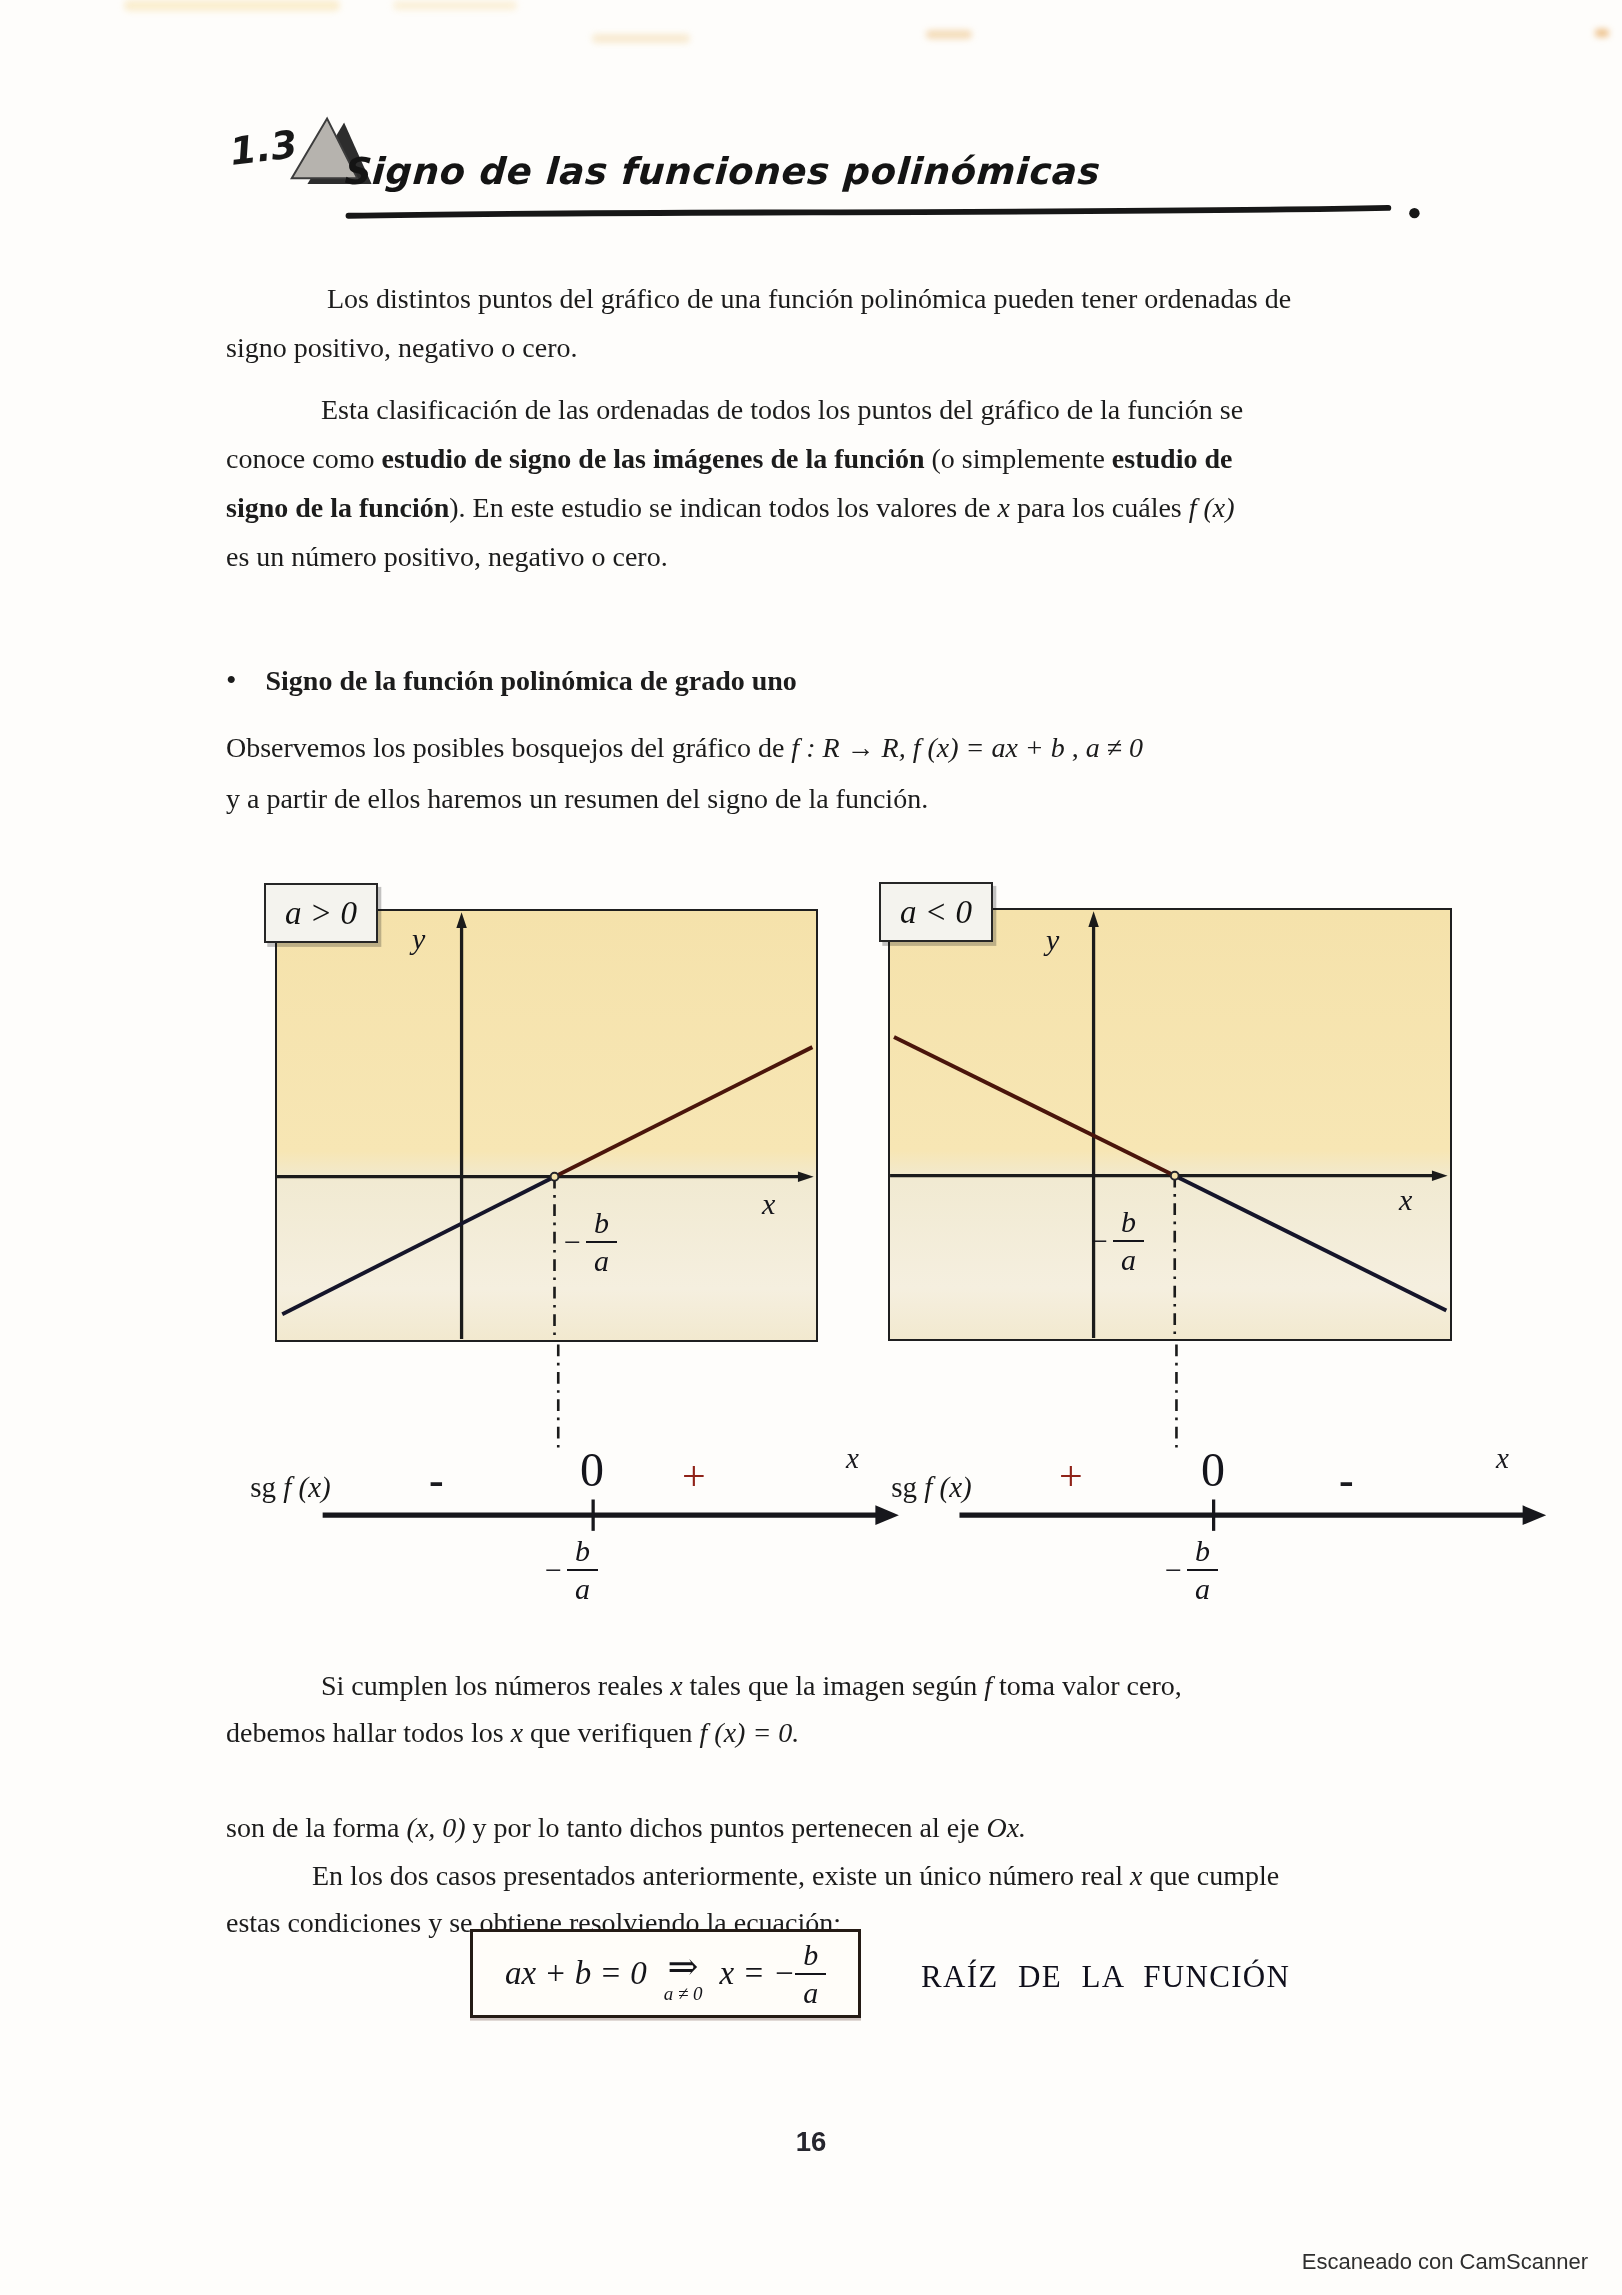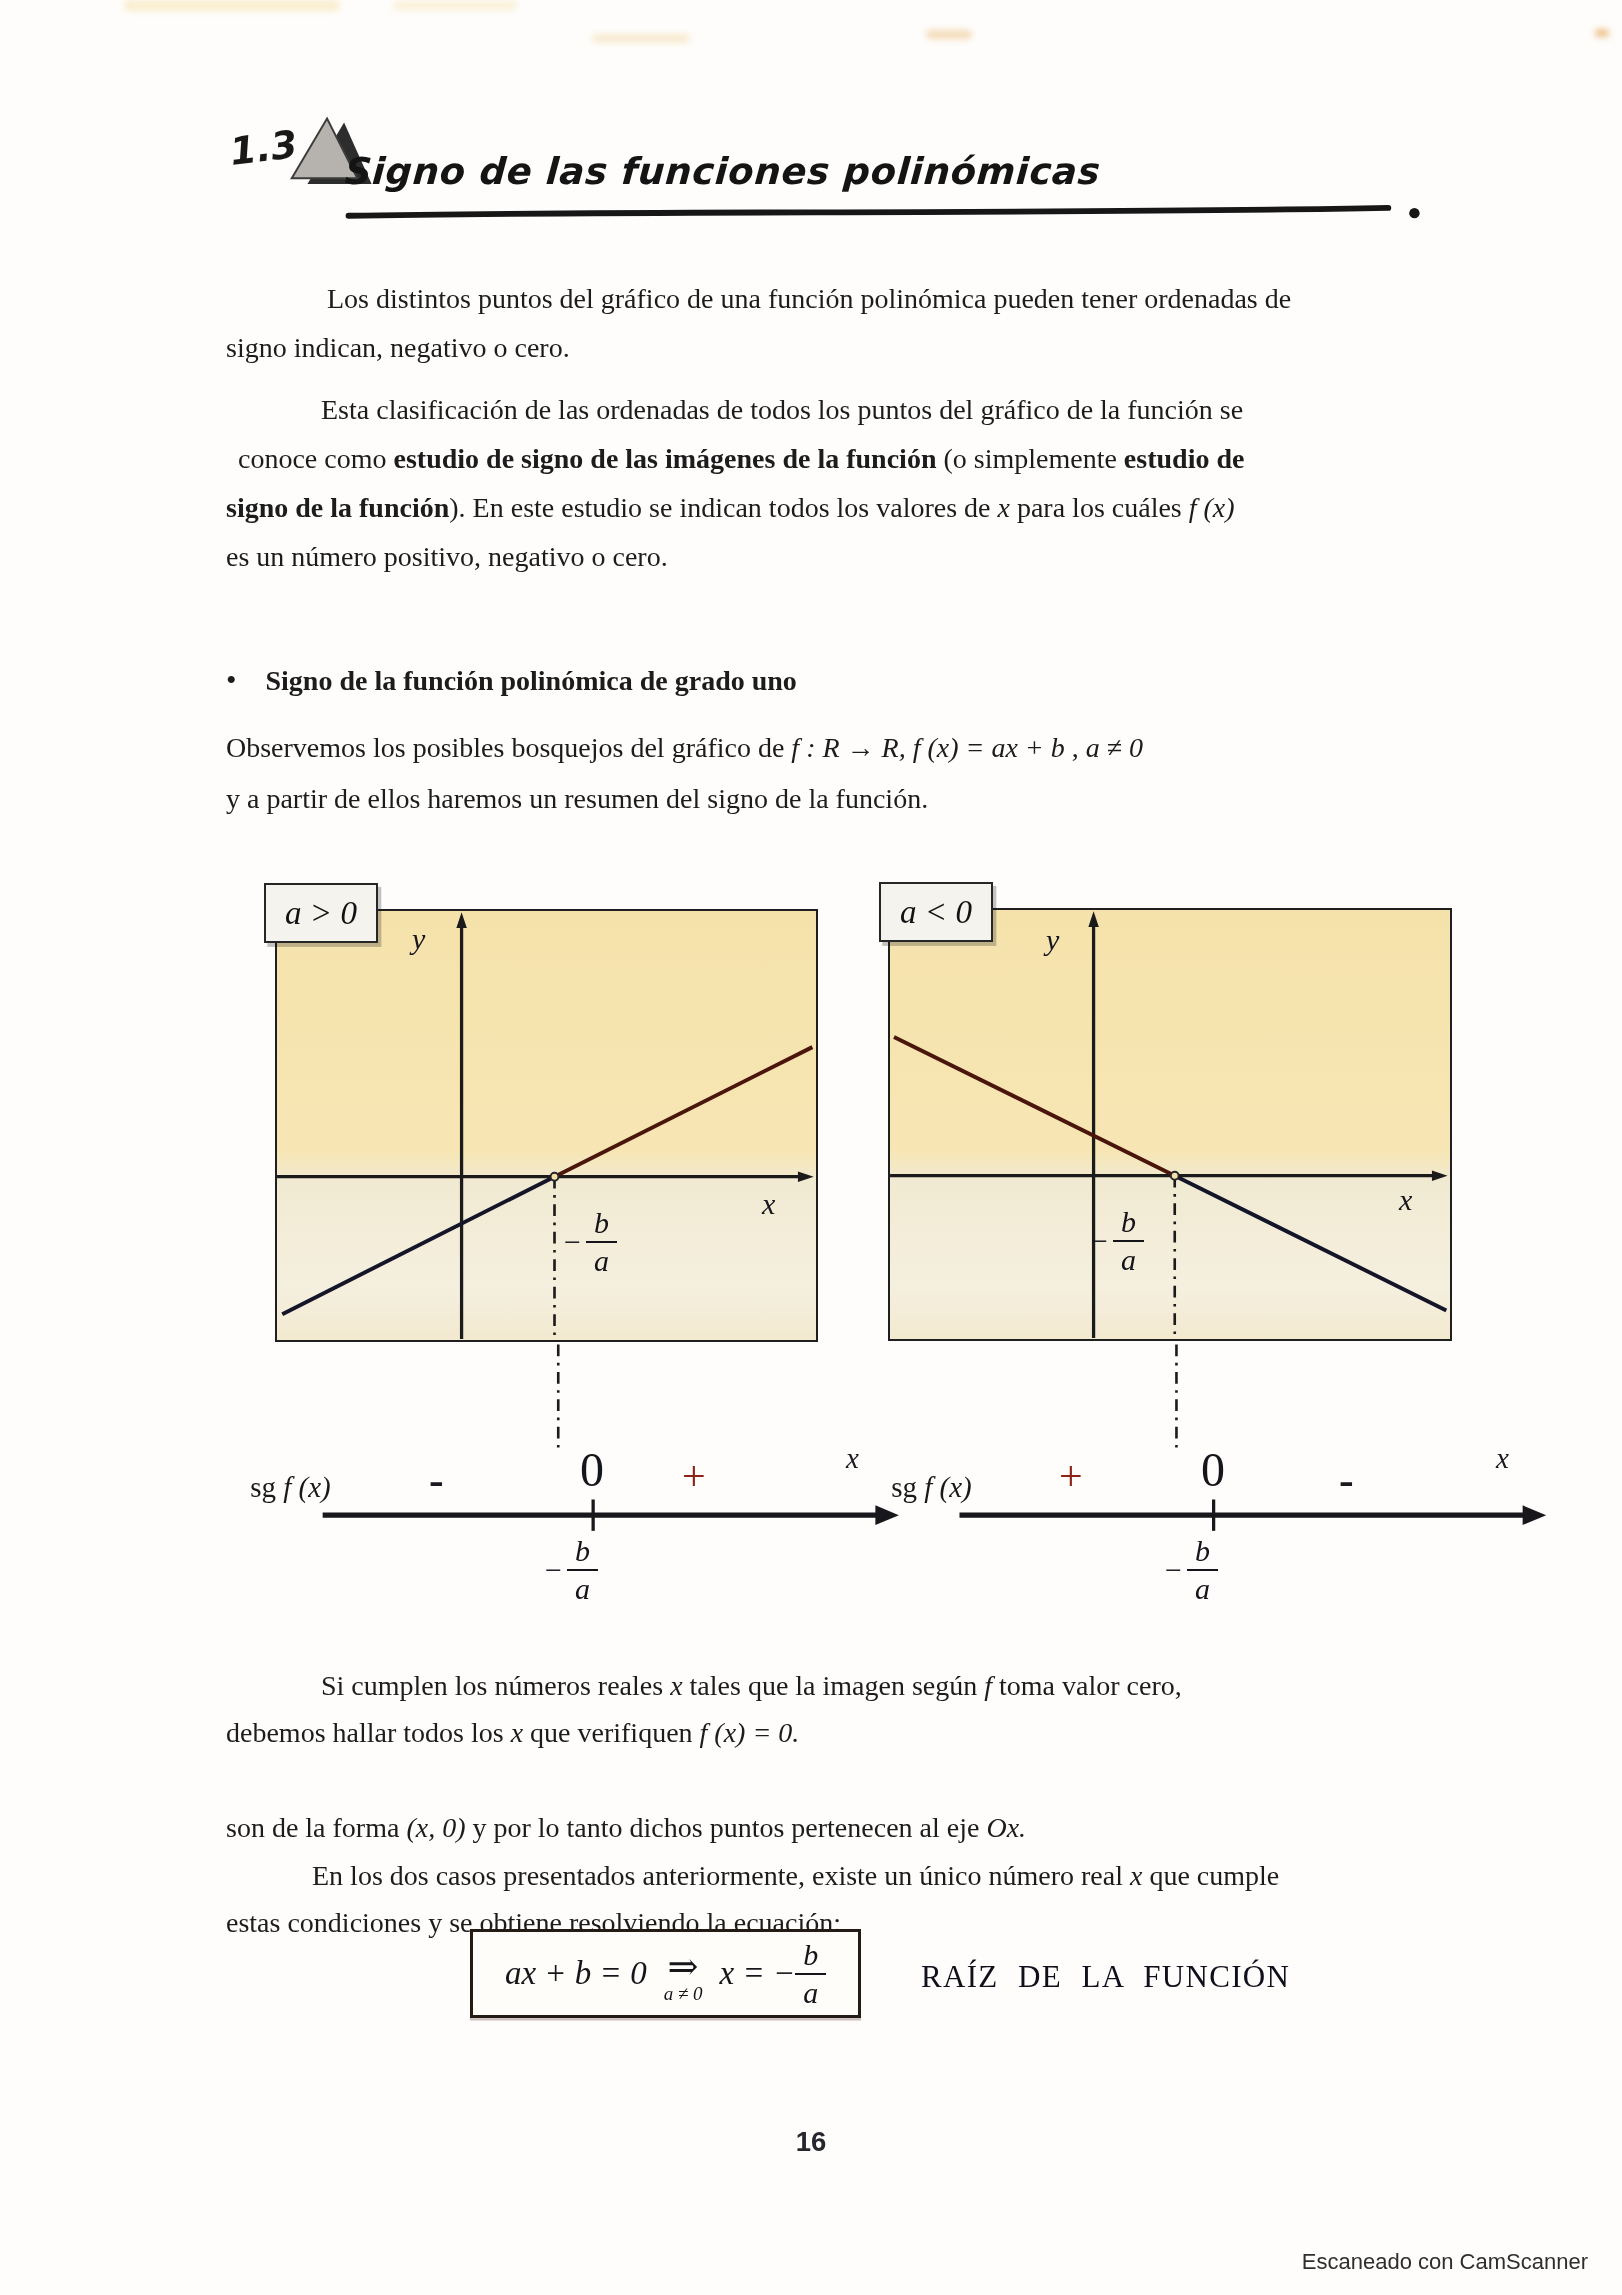--- a/index.html
+++ b/index.html
@@ -118,24 +118,24 @@
   </div>
   <div class="page-title">Signo de las funciones polinómicas</div>
   <div class="title-underline">
     <svg width="1086" height="19.6" viewBox="0 0 1660 30">
       <path d="M4,18 C 420,10 1080,16 1596,6" fill="none" stroke="#171717" stroke-width="9" stroke-linecap="round"></path>
       <circle cx="1636" cy="14" r="8" fill="#171717"></circle>
     </svg>
   </div>
 
   <div class="tl" style="left:327px;top:280px;text-align:center;"><span>Los distintos puntos del gráfico de una función polinómica pueden tener ordenadas de</span></div>
-  <div class="tl" style="left:226px;top:329px;"><span>signo indican, negativo o cero.</span></div>
+  <div class="tl" style="left:226px;top:329px;"><span>signo positivo, negativo o cero.</span></div>
 
   <div class="tl" style="left:321px;top:391px;"><span>Esta clasificación de las ordenadas de todos los puntos del gráfico de la función se</span></div>
-  <div class="tl" style="left:226px;top:440px;margin-left:12px;"><span>conoce como </span><span class="bold">estudio de signo de las imágenes de la función</span><span> (o simplemente  </span><span class="bold">estudio de</span></div>
+  <div class="tl" style="left:226px;top:440px;"><span>conoce como </span><span class="bold">estudio de signo de las imágenes de la función</span><span> (o simplemente  </span><span class="bold">estudio de</span></div>
   <div class="tl" style="left:226px;top:489px;"><span class="bold">signo de la función</span><span>). En este estudio se indican todos  los valores de </span><span class="mi">x</span><span>  para los cuáles  </span><span class="mi">f (x)</span></div>
   <div class="tl" style="left:226px;top:538px;"><span>es un número positivo, negativo o cero.</span></div>
 
   <div class="tl" style="left:226px;top:661px;"><span class="bullet-dot">•</span><span class="gap" style="width:29px"></span><span class="bold">Signo de la función polinómica de grado uno</span></div>
   <div class="tl" style="left:226px;top:729px;"><span>Observemos los posibles bosquejos del gráfico de  </span><span class="mi">f : R → R, f (x) = ax + b</span><span> ,  </span><span class="mi">a ≠ 0</span></div>
   <div class="tl" style="left:226px;top:780px;"><span>y a partir de ellos  haremos un resumen  del signo de la función.</span></div>
 
   <div class="graph-box" style="left:275px;top:909px;width:543px;height:433px;">
     <svg width="538" height="428" viewBox="0 0 822 654">
       <line class="ax" x1="282" y1="16" x2="282" y2="654"></line>

